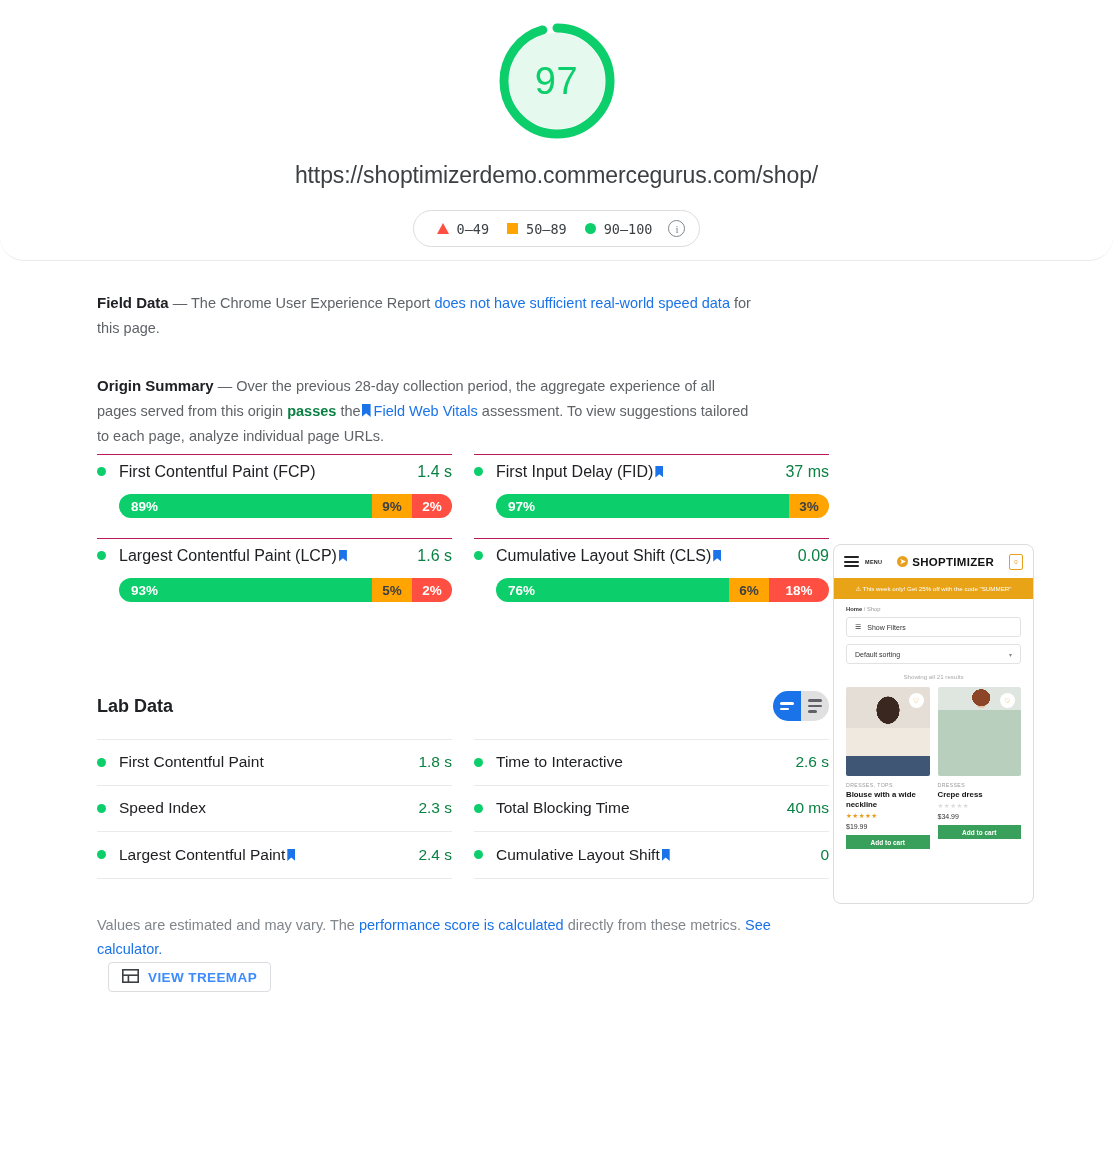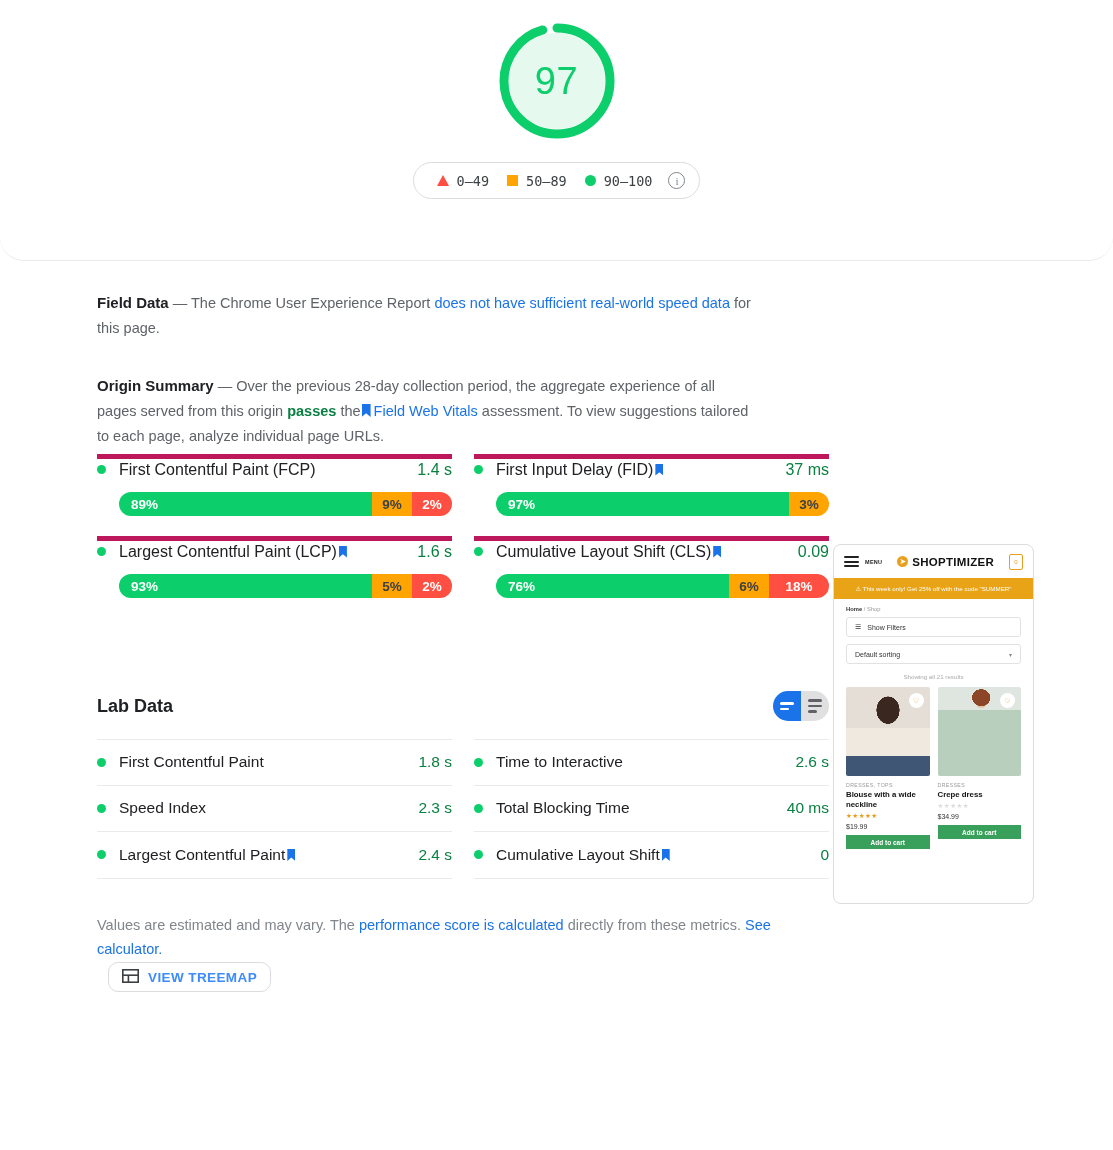--- a/index.html
+++ b/index.html
@@ -59,21 +59,21 @@
   }
   .bm-sm { width:8px; height:12px; margin:0 1px 0 2px; vertical-align:-1px; }
 
   #field-block { position:absolute; left:0; top:29px; width:660px; }
   #origin-block { position:absolute; left:0; top:112px; width:660px; }
 
   
   .field-grid { position:absolute; left:0; top:193px; width:732px;
     display:grid; grid-template-columns:355px 355px; column-gap:22px; }
   .fm-col { display:flex; flex-direction:column; }
-  .fm-cell { border-top:5px solid #be185d; padding-top:0; padding-bottom:20px; }
+  .fm-cell { border-top:1px solid #be185d; padding-top:6px; padding-bottom:20px; }
   .fm-head { display:flex; align-items:center; height:21px; }
   .fm-dot { width:9px; height:9px; border-radius:50%; background:#0cce6b; margin-right:13px; flex:none; }
   .fm-name { font-size:16px; color:#202124; flex:1; white-space:nowrap; }
   .fm-val { font-size:16px; color:#0b8043; white-space:nowrap; }
   .fm-bar { margin-top:12px; margin-left:22px; height:24px; display:flex;
             border-radius:12px; overflow:hidden; }
   .seg { display:flex; align-items:center; height:24px; font-size:13.5px; font-weight:bold; }
   .seg-good { background:#0cce6b; color:#fff; padding-left:12px; }
   .seg-avg  { background:#ffa400; color:#3c4043; justify-content:center; }
   .seg-poor { background:#ff4e42; color:#fff; justify-content:center; }
@@ -93,21 +93,21 @@
   .lb-cell { border-bottom:1px solid #e8eaed; height:46.6px; display:flex; align-items:center; }
   .lb-cell:first-child { border-top:1px solid #e8eaed; }
   .lb-dot { width:9px; height:9px; border-radius:50%; background:#0cce6b; margin-right:13px; flex:none; }
   .lb-name { font-size:15.5px; color:#202124; flex:1; }
   .lb-val { font-size:15.5px; color:#0b8043; }
 
   .note { position:absolute; left:0; top:652px; width:680px;
     font-size:14.5px; line-height:24px; color:#80868b; }
 
   .treemap-btn { position:absolute; left:11px; top:701px; height:30px;
-    border:1px solid #dadce0; border-radius:10px; background:#fff;
+    border:1px solid #dadce0; border-radius:4px; background:#fff;
     display:inline-flex; align-items:center; gap:9px; padding:0 13px; cursor:pointer; }
   .tm-label { font-size:13.5px; font-weight:bold; color:#3d8bfd; letter-spacing:0.4px; }
 
   
   .preview { position:absolute; left:833px; top:283px; width:201px; height:360px;
     border:1px solid #dadce0; border-radius:8px; background:#fff; overflow:hidden; }
   .pv-top { height:33px; display:flex; align-items:center; padding:0 10px; gap:6px; }
   .burger { width:15px; display:flex; flex-direction:column; gap:2.5px; }
   .burger i { display:block; height:2px; background:#222; border-radius:1px; }
   .pv-menu { font-size:5.5px; font-weight:bold; color:#222; letter-spacing:0.3px; }
@@ -158,20 +158,21 @@
 
   <div class="header">
     <div class="gauge-wrap">
       <svg class="gauge-svg" width="120" height="120" viewBox="0 0 120 120">
         <circle cx="60" cy="60" r="48" fill="#e6f9ef"></circle>
         <circle id="gauge-arc" cx="60" cy="60" r="53" fill="none" stroke="#0cce6b" stroke-width="9" stroke-linecap="round" transform="rotate(-90 60 60)" stroke-dasharray="318.0185566421025 333.0088212805181"></circle>
       </svg>
       <div class="gauge-num">97</div>
     </div>
 
+    <div class="url-line">https://shoptimizerdemo.commercegurus.com/shop/</div>
 
     <div class="legend">
       <div class="legend-item">
         <span class="tri"></span>
         <span>0–49</span>
       </div>
       <div class="legend-item">
         <span class="sq"></span>
         <span>50–89</span>
       </div>

